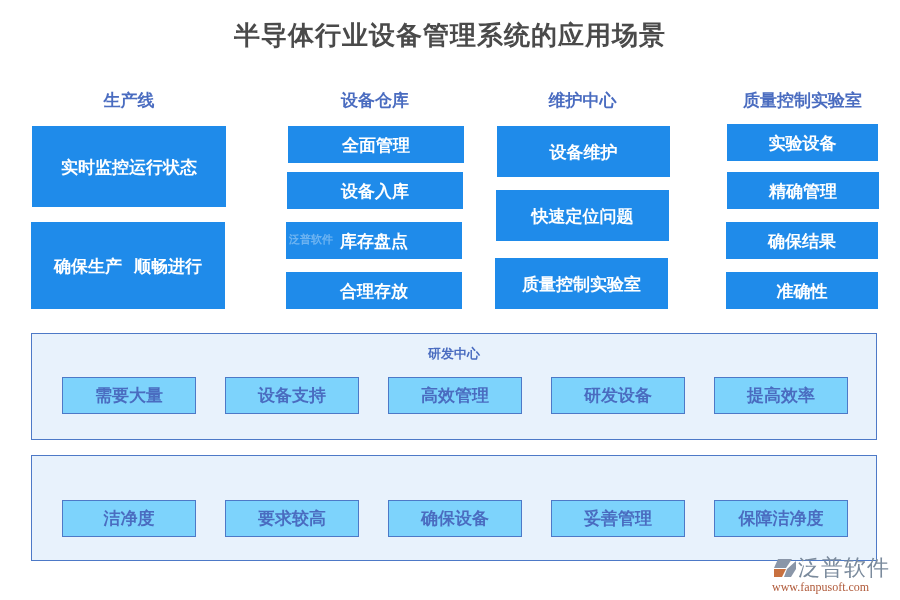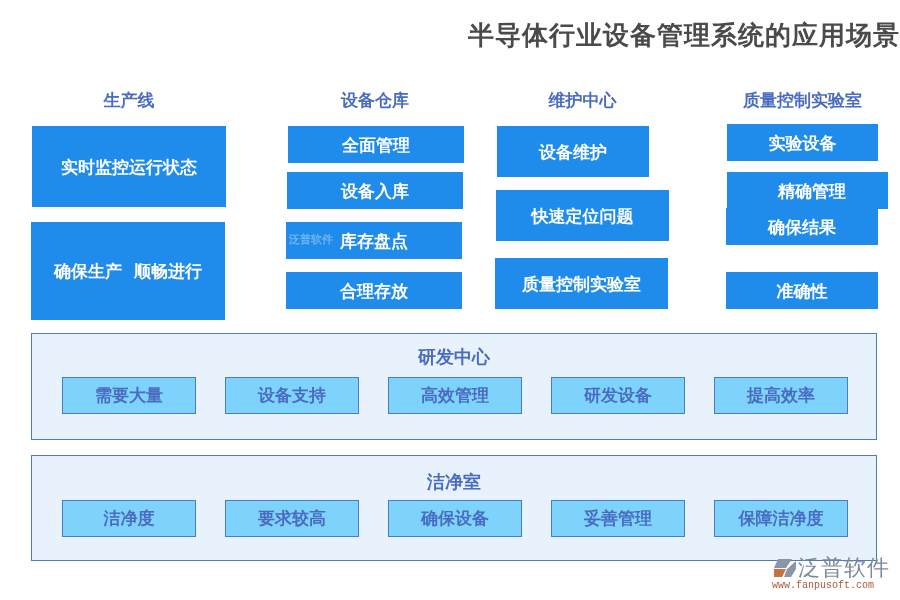--- a/index.html
+++ b/index.html
@@ -2,132 +2,131 @@
 <html><head>
 <meta charset="utf-8">
 <style>
   html, body { margin: 0; padding: 0; }
   body {
     width: 900px; height: 600px; position: relative; overflow: hidden;
     background: #ffffff;
     font-family: "DejaVu Sans", "Liberation Sans", sans-serif;
   }
   .title {
-    position: absolute; left: 0; top: 18px; width: 900px; text-align: right;
+    position: absolute; left: 0; top: 18px; width: 900px; text-align: center;
     font-size: 26px; font-weight: bold; color: #4a4a4a; letter-spacing: 1px;
   }
   .col-head {
     position: absolute; top: 89px; font-size: 17px; font-weight: bold;
     color: #4a6cc0; text-align: center;
   }
   .bbox {
     position: absolute; background: #1f8bea; color: #ffffff;
     font-size: 17px; font-weight: bold;
     display: flex; align-items: center; justify-content: center;
     text-align: center; line-height: 24px; cursor: pointer;
   }
   .bbox .lines { display: flex; flex-direction: row; align-items: flex-end; }
   .panel {
     position: absolute; left: 31px; width: 846px;
     background: #e8f2fc; border: 1px solid #4d79c7; box-sizing: border-box;
   }
   .panel-title {
     position: absolute; left: 0; width: 100%; text-align: center;
-    font-size: 18px; font-weight: bold; color: #4a6cc0;
+    font-size: 13px; font-weight: bold; color: #4a6cc0;
   }
   .pitem {
     position: absolute; width: 134px; height: 37px; box-sizing: border-box;
     background: #7dd3fc; border: 1px solid #4d79c7;
     color: #4a6cc0; font-size: 17px; font-weight: bold;
     display: flex; align-items: center; justify-content: center; cursor: pointer;
   }
   .logo {
     position: absolute; left: 772px; top: 555px; width: 120px; height: 40px;
   }
   .logo-mark { position: absolute; left: 0; top: 2px; width: 26px; height: 22px; }
   .logo-cn {
     position: absolute; left: 26px; top: -2px; font-size: 22px; color: #7a8a9c;
     letter-spacing: 1px;
   }
   .logo-url {
-    position: absolute; left: 0; top: 25px; font-size: 10px; color: #b05a3a;
-    font-family: Liberation Mono, monospace;
+    position: absolute; left: 0; top: 25px; font-size: 12px; color: #b05a3a;
+    font-family: Liberation Serif, serif;
   }
   .watermark {
     position: absolute; left: 289px; top: 232px; font-size: 11px;
     color: rgba(255,255,255,0.35); font-weight: bold;
   }
 </style>
 </head>
 <body>
 
 <div class="title">半导体行业设备管理系统的应用场景</div>
 
 <div class="col-head" style="left:32px;width:194px;">生产线</div>
 <div class="bbox" style="left:32px;top:126px;width:194px;height:81px;">
   <div class="lines">
     <span>实时监控</span>
     <span>运行状态</span>
   </div>
 </div>
-<div class="bbox" style="left:31px;top:222px;width:194px;height:98px;white-space:pre;">
+<div class="bbox" style="left:31px;top:222px;width:194px;height:87px;white-space:pre;">
   <span>确保生产  顺畅进行</span>
 </div>
 
 <div class="col-head" style="left:287px;width:176px;">设备仓库</div>
 <div class="bbox" style="left:288px;top:126px;width:176px;height:37px;">
   <span>全面管理</span>
 </div>
 <div class="bbox" style="left:287px;top:172px;width:176px;height:37px;">
   <span>设备入库</span>
 </div>
 <div class="bbox" style="left:286px;top:222px;width:176px;height:37px;">
   <span>库存盘点</span>
 </div>
 <div class="watermark">泛普软件</div>
 <div class="bbox" style="left:286px;top:272px;width:176px;height:37px;">
   <span>合理存放</span>
 </div>
 
 <div class="col-head" style="left:496px;width:173px;">维护中心</div>
-<div class="bbox" style="left:497px;top:126px;width:152px;height:51px;">
+<div class="bbox" style="left:497px;top:126px;width:173px;height:51px;">
   <span>设备维护</span>
 </div>
 <div class="bbox" style="left:496px;top:190px;width:173px;height:51px;">
   <span>快速定位问题</span>
 </div>
 <div class="bbox" style="left:495px;top:258px;width:173px;height:51px;">
   <span>质量控制实验室</span>
 </div>
 
 <div class="col-head" style="left:720px;width:165px;">质量控制实验室</div>
 <div class="bbox" style="left:727px;top:124px;width:151px;height:37px;">
   <span>实验设备</span>
 </div>
-<div class="bbox" style="left:727px;top:172px;width:152px;height:37px;padding-left:9px;">
+<div class="bbox" style="left:727px;top:172px;width:152px;height:37px;">
   <span>精确管理</span>
 </div>
-<div class="bbox" style="left:726px;top:208px;width:152px;height:37px;">
+<div class="bbox" style="left:726px;top:222px;width:152px;height:37px;">
   <span>确保结果</span>
 </div>
 <div class="bbox" style="left:726px;top:272px;width:152px;height:37px;">
   <span>准确性</span>
 </div>
 
 <div class="panel" style="top:333px;height:107px;">
   <div class="panel-title" style="top:11px;">研发中心</div>
   <div class="pitem" style="left:30px;top:43px;">需要大量</div>
   <div class="pitem" style="left:193px;top:43px;">设备支持</div>
   <div class="pitem" style="left:356px;top:43px;">高效管理</div>
   <div class="pitem" style="left:519px;top:43px;">研发设备</div>
   <div class="pitem" style="left:682px;top:43px;">提高效率</div>
 </div>
 
 <div class="panel" style="top:455px;height:106px;">
-  <div class="panel-title" style="top:14px;">洁净室</div>
   <div class="pitem" style="left:30px;top:44px;">洁净度</div>
   <div class="pitem" style="left:193px;top:44px;">要求较高</div>
   <div class="pitem" style="left:356px;top:44px;">确保设备</div>
   <div class="pitem" style="left:519px;top:44px;">妥善管理</div>
   <div class="pitem" style="left:682px;top:44px;">保障洁净度</div>
 </div>
 
 <div class="logo">
   <svg class="logo-mark" viewBox="0 0 26 22">
     <polygon points="6,2 20,2 14,11 2,11" fill="#8a96a8"></polygon>

